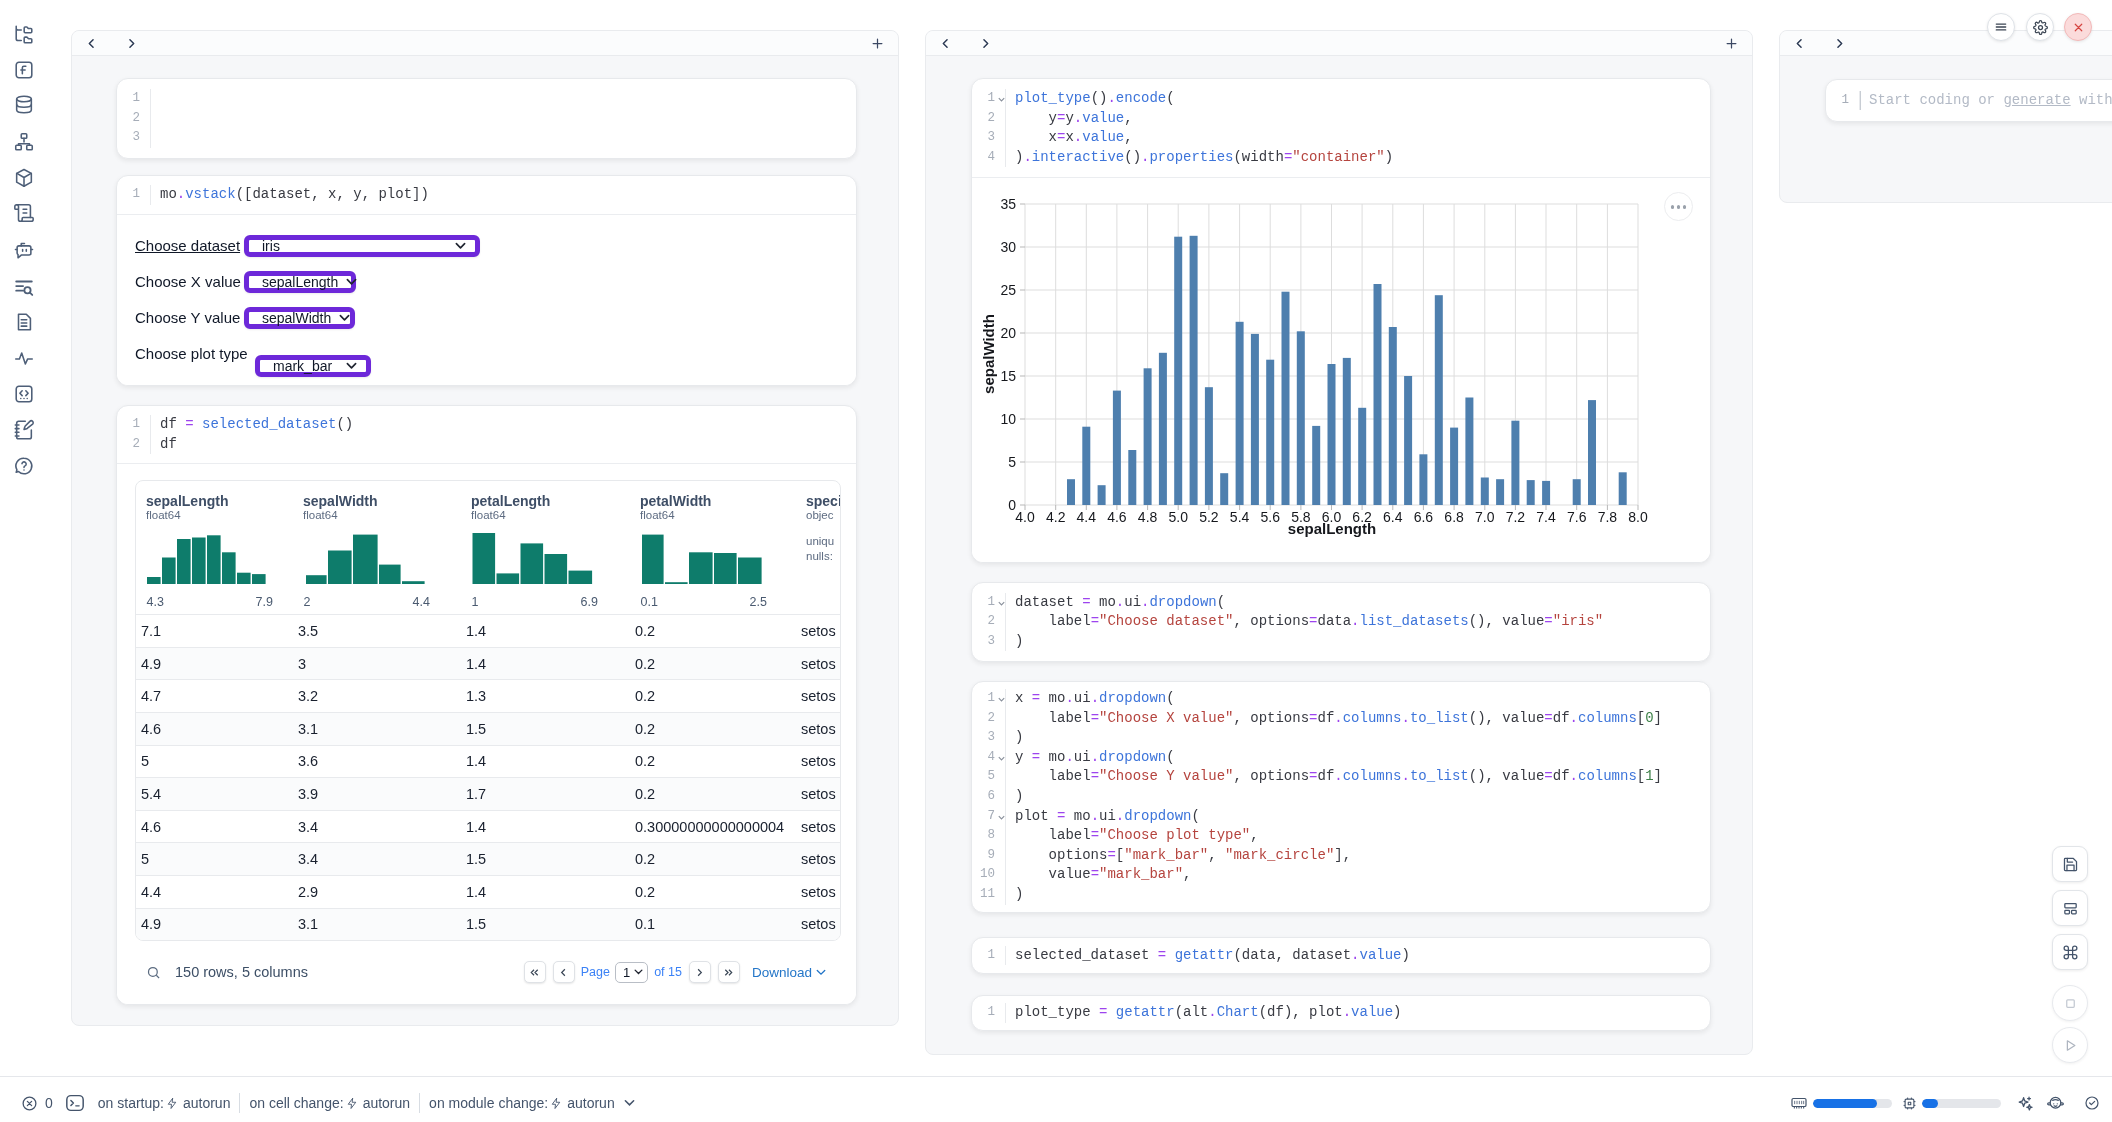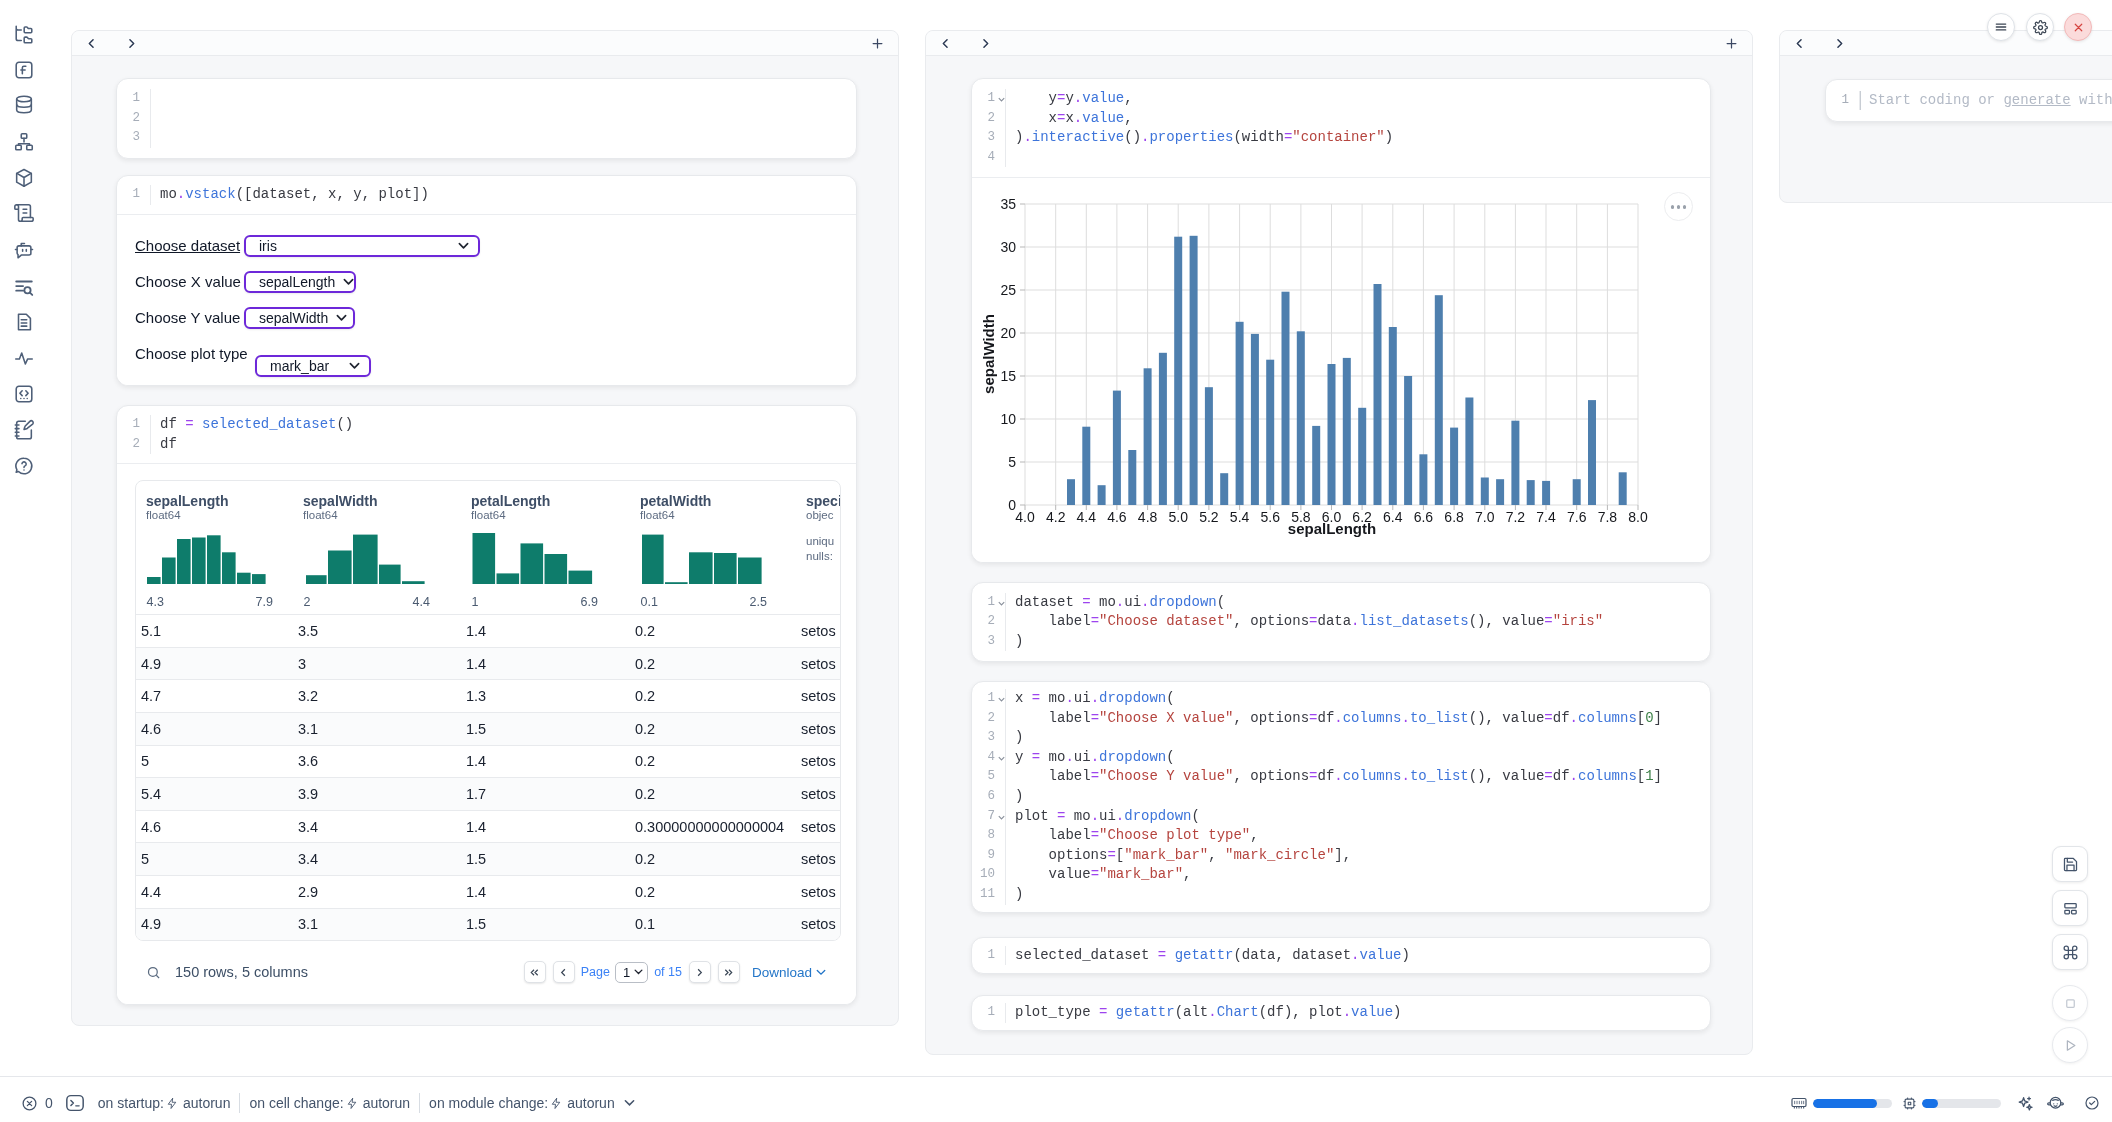--- a/index.html
+++ b/index.html
@@ -12,21 +12,21 @@
   box-shadow:0 2px 5px rgba(0,0,0,.07); overflow:hidden; }
 .codearea { display:flex; font-family:"Liberation Mono",monospace; font-size:14px; line-height:19.6px; }
 .gut { flex:none; text-align:right; color:#a6adb8; font-size:12.5px; border-right:1px solid #e8eaed; }
 .lnr { position:relative; height:19.6px; padding-right:10px; }
 .fold { position:absolute; right:-1px; top:6px; width:9px; height:9px; }
 .cls { flex:1; min-width:0; }
 .cl { height:19.6px; padding-left:9px; white-space:pre; color:#383a42; }
 .cl i { font-style:normal; }
 .out { background:#fff; }
 .ddlbl { position:absolute; font-size:15px; color:#101828; }
-.sel { position:absolute; height:22px; background:#fff; border:2px solid #6d28d9; border-radius:6px;
+.sel { position:absolute; height:22px; background:#fff; border:5px solid #6d28d9; border-radius:6px;
   display:flex; align-items:center; padding:0 9px 0 13px; font-size:14px; color:#101828;
   box-shadow:0 1px 2px rgba(0,0,0,.08); }
 .sel span { flex:1; }
 .selchev { width:11px; height:8px; margin-left:8px; flex:none; }
 .tcard { position:absolute; left:18px; top:16px; width:706px; border:1px solid #e7e9ec; border-radius:8px;
   background:#fff; overflow:hidden; }
 .thead { display:flex; padding:12px 0 5px 0; }
 .th { flex:none; padding-left:10px; }
 .thn { font-weight:bold; font-size:14px; color:#3e4e66; }
 .tht { font-size:11.5px; color:#5d6b81; }
@@ -272,21 +272,21 @@
                 </div>
               </div>
               <div class="th" style="width:68px;">
 <div class="thn">speci</div>
                 <div class="tht">objec</div>
 <div class="thu" style="margin-top:14px;">uniqu</div>
                 <div class="thu">nulls:</div>
               </div>
             </div>
 <div class="tr">
-              <div class="td" style="width:157px;">5.1</div>
+              <div class="td" style="width:157px;">7.1</div>
               <div class="td" style="width:168px;">3.5</div>
               <div class="td" style="width:169px;">1.4</div>
               <div class="td" style="width:166px;">0.2</div>
               <div class="td" style="width:68px;">setos</div>
             </div>
             <div class="tr alt">
               <div class="td" style="width:157px;">4.9</div>
               <div class="td" style="width:168px;">3</div>
               <div class="td" style="width:169px;">1.4</div>
               <div class="td" style="width:166px;">0.2</div>
@@ -408,20 +408,21 @@
 <div class="codearea" style="padding:10px 0;border-bottom:1px solid #ebedf0;">
 <div class="gut" style="width:34px;">
             <div class="lnr">1<svg class="fold" viewBox="0 0 10 10">
                 <path d="M2 3.5 L5 6.5 L8 3.5" fill="none" stroke="#8a919c" stroke-width="1.3"></path>
               </svg></div>
             <div class="lnr">2</div>
             <div class="lnr">3</div>
             <div class="lnr">4</div>
           </div>
 <div class="cls">
+            <div class="cl"><i style="color:#3d74da">plot_type</i>()<i style="color:#9d44ee">.</i><i style="color:#3d74da">encode</i>(</div>
             <div class="cl">&nbsp;&nbsp;&nbsp;&nbsp;y<i style="color:#9d44ee">=</i>y<i style="color:#9d44ee">.</i><i style="color:#3d74da">value</i>,</div>
             <div class="cl">&nbsp;&nbsp;&nbsp;&nbsp;x<i style="color:#9d44ee">=</i>x<i style="color:#9d44ee">.</i><i style="color:#3d74da">value</i>,</div>
             <div class="cl">)<i style="color:#9d44ee">.</i><i style="color:#3d74da">interactive</i>()<i style="color:#9d44ee">.</i><i style="color:#3d74da">properties</i>(width<i style="color:#9d44ee">=</i><i style="color:#b5443e">"container"</i>)</div>
           </div>
 </div>
         <div class="out" style="position:relative;height:384px;">
           <svg width="741" height="384" style="display:block">
             <line x1="53.0" y1="26" x2="53.0" y2="327" stroke="#ddd" stroke-width="1"></line>
             <line x1="83.7" y1="26" x2="83.7" y2="327" stroke="#ddd" stroke-width="1"></line>
             <line x1="114.3" y1="26" x2="114.3" y2="327" stroke="#ddd" stroke-width="1"></line>

